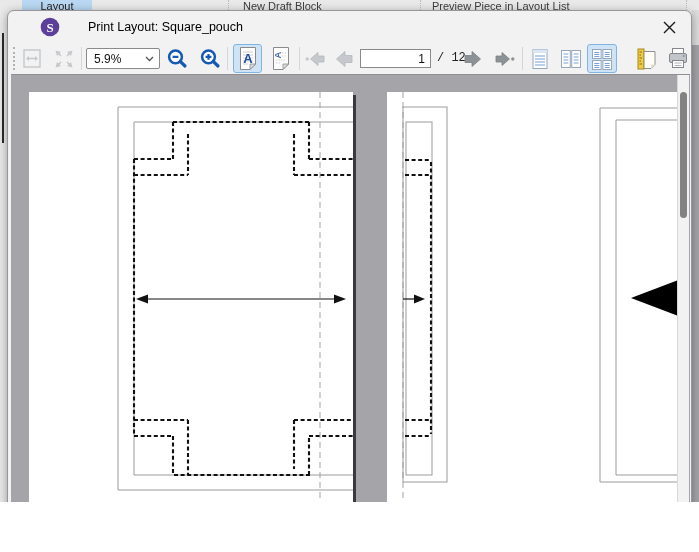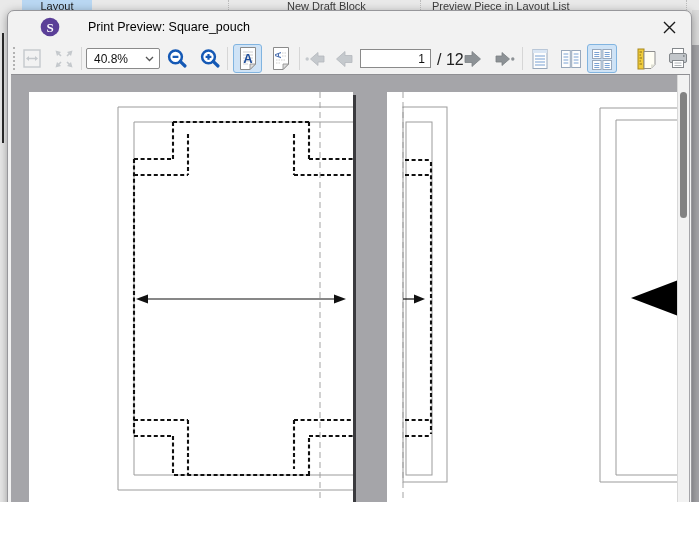--- a/index.html
+++ b/index.html
@@ -4,21 +4,21 @@
 <style>
   html,body{margin:0;padding:0;}
   body{font-family:"Liberation Sans",sans-serif;}
   .screen{position:relative;width:699px;height:502px;background:#e9e9e9;overflow:hidden;}
 
   
   .bg-top{position:absolute;left:0;top:0;width:699px;height:10px;background:#e9e9e9;overflow:hidden;}
   .bg-tab{position:absolute;left:22px;top:0;width:70px;height:12px;background:#b9d7f2;color:#1a1a1a;
           font-size:11px;text-align:center;}
   .bg-item{position:absolute;top:0;color:#3c3c3c;font-size:11px;white-space:nowrap;}
-  .bg-i1{left:243px;margin-left:44px;} .bg-i2{left:432px;}
+  .bg-i1{left:243px;} .bg-i2{left:432px;}
   .bg-sep{position:absolute;top:0;width:2px;height:12px;border-left:1px dotted #bdbdbd;}
   .bg-s1{left:228px;} .bg-s2{left:420px;} .bg-s3{left:686px;}
   .bg-left{position:absolute;left:0;top:10px;width:7px;height:537px;background:#e9e9e9;}
   .bg-left-line{position:absolute;left:2px;top:23px;width:2px;height:110px;background:#2b2b2b;}
   .bg-right{position:absolute;left:692px;top:10px;width:7px;height:537px;background:#a4a4a8;}
   .bg-right-top{position:absolute;left:0;top:0;width:7px;height:35px;background:#dcdcdc;}
   .bg-bottom{position:absolute;left:0;top:547px;width:699px;height:5px;background:#202020;}
 
   
   .dialog{position:absolute;left:7px;top:10px;width:685px;height:537px;background:#f2f2f2;
@@ -38,21 +38,21 @@
   .tbtn.sel{background:#cfe3f6;border-color:#81b4e0;}
   .tsep{position:absolute;top:4px;width:1px;height:23px;background:#d6d6d6;}
 
   .combo{position:absolute;left:78px;top:5px;width:74px;height:21px;background:#fff;border:1px solid #8a8a8a;
          border-radius:2px;box-sizing:border-box;font-size:12px;color:#111;}
   .combo-text{position:absolute;left:7px;top:3px;}
   .combo-chev{position:absolute;right:5px;top:7px;}
 
   .pagefield{position:absolute;left:352px;top:6px;width:71px;height:19px;background:#fff;border:1px solid #8a8a8a;
              box-sizing:border-box;font-size:12px;color:#111;text-align:right;padding:2px 5px 0 0;}
-  .pagetotal{position:absolute;left:429px;top:8px;font-size:16px;color:#222;white-space:nowrap;}
+  .pagetotal{position:absolute;left:429px;top:8px;font-size:12px;color:#222;white-space:nowrap;font-family:Liberation Mono, monospace;}
 
   
   .preview{position:absolute;left:3px;top:63px;width:679px;height:459px;background:#a5a5a9;
            border-top:1px solid #8f8f93;box-sizing:border-box;overflow:hidden;}
   .page{position:absolute;top:17px;height:443px;background:#fff;overflow:hidden;}
   .page1{left:18px;width:324px;box-shadow:3px 3px 0 #3a3a3e;}
   .page2{left:376px;width:290px;}
   .page svg.art{position:absolute;left:0;top:0;}
   .pfoot{position:absolute;top:423px;font-size:5.5px;color:#3a3a3a;white-space:nowrap;}
   .scissors{position:absolute;left:7px;top:410px;font-size:10px;color:#000;transform:rotate(-90deg);}
@@ -83,21 +83,21 @@
   </div>
   <div class="bg-bottom"></div>
 
   <div class="dialog">
 
     <div class="titlebar">
       <svg class="app-icon" width="20" height="20" viewBox="0 0 20 20">
         <circle cx="10" cy="10" r="9.3" fill="#5b3f98"></circle>
         <text x="10" y="14.5" text-anchor="middle" font-size="13" font-weight="bold" fill="#fff" font-family="Liberation Serif, serif">S</text>
       </svg>
-      <span class="win-title">Print Preview: Square_pouch</span>
+      <span class="win-title">Print Layout: Square_pouch</span>
       <svg class="close-btn" viewBox="0 0 15 15">
         <path d="M2,2 L13,13 M13,2 L2,13" stroke="#1a1a1a" stroke-width="1.4" fill="none"></path>
       </svg>
     </div>
 
     <div class="toolbar">
       <div class="grip"></div>
 
       <div class="tbtn" style="left:10px">
         <svg width="24" height="24" viewBox="0 0 24 24">
@@ -109,21 +109,21 @@
       <div class="tbtn" style="left:42px">
         <svg width="24" height="24" viewBox="0 0 24 24">
           <path d="M9,9 L5,5 M15,9 L19,5 M9,15 L5,19 M15,15 L19,19" stroke="#c5c9cd" stroke-width="1.6"></path>
           <path d="M3.5,3.5 L9,5 L5,9 Z M20.5,3.5 L19,9 L15,5 Z M3.5,20.5 L5,15 L9,19 Z M20.5,20.5 L15,19 L19,15 Z" fill="#c5c9cd"></path>
         </svg>
       </div>
 
       <div class="tsep" style="left:73px"></div>
 
       <div class="combo">
-        <span class="combo-text">40.8%</span>
+        <span class="combo-text">5.9%</span>
         <svg class="combo-chev" width="9" height="6" viewBox="0 0 9 6">
           <path d="M1,1 L4.5,4.5 L8,1" stroke="#555" stroke-width="1.3" fill="none"></path>
         </svg>
       </div>
 
       <div class="tbtn" style="left:155px">
         <svg width="24" height="24" viewBox="0 0 24 24">
           <circle cx="10.5" cy="9.8" r="6.4" fill="#fff" stroke="#1559b5" stroke-width="2.5"></circle>
           <path d="M15.2,14.3 L20,19" stroke="#1559b5" stroke-width="3.2" stroke-linecap="round"></path>
           <path d="M7.6,9.8 H13.4" stroke="#1559b5" stroke-width="2.2"></path>

